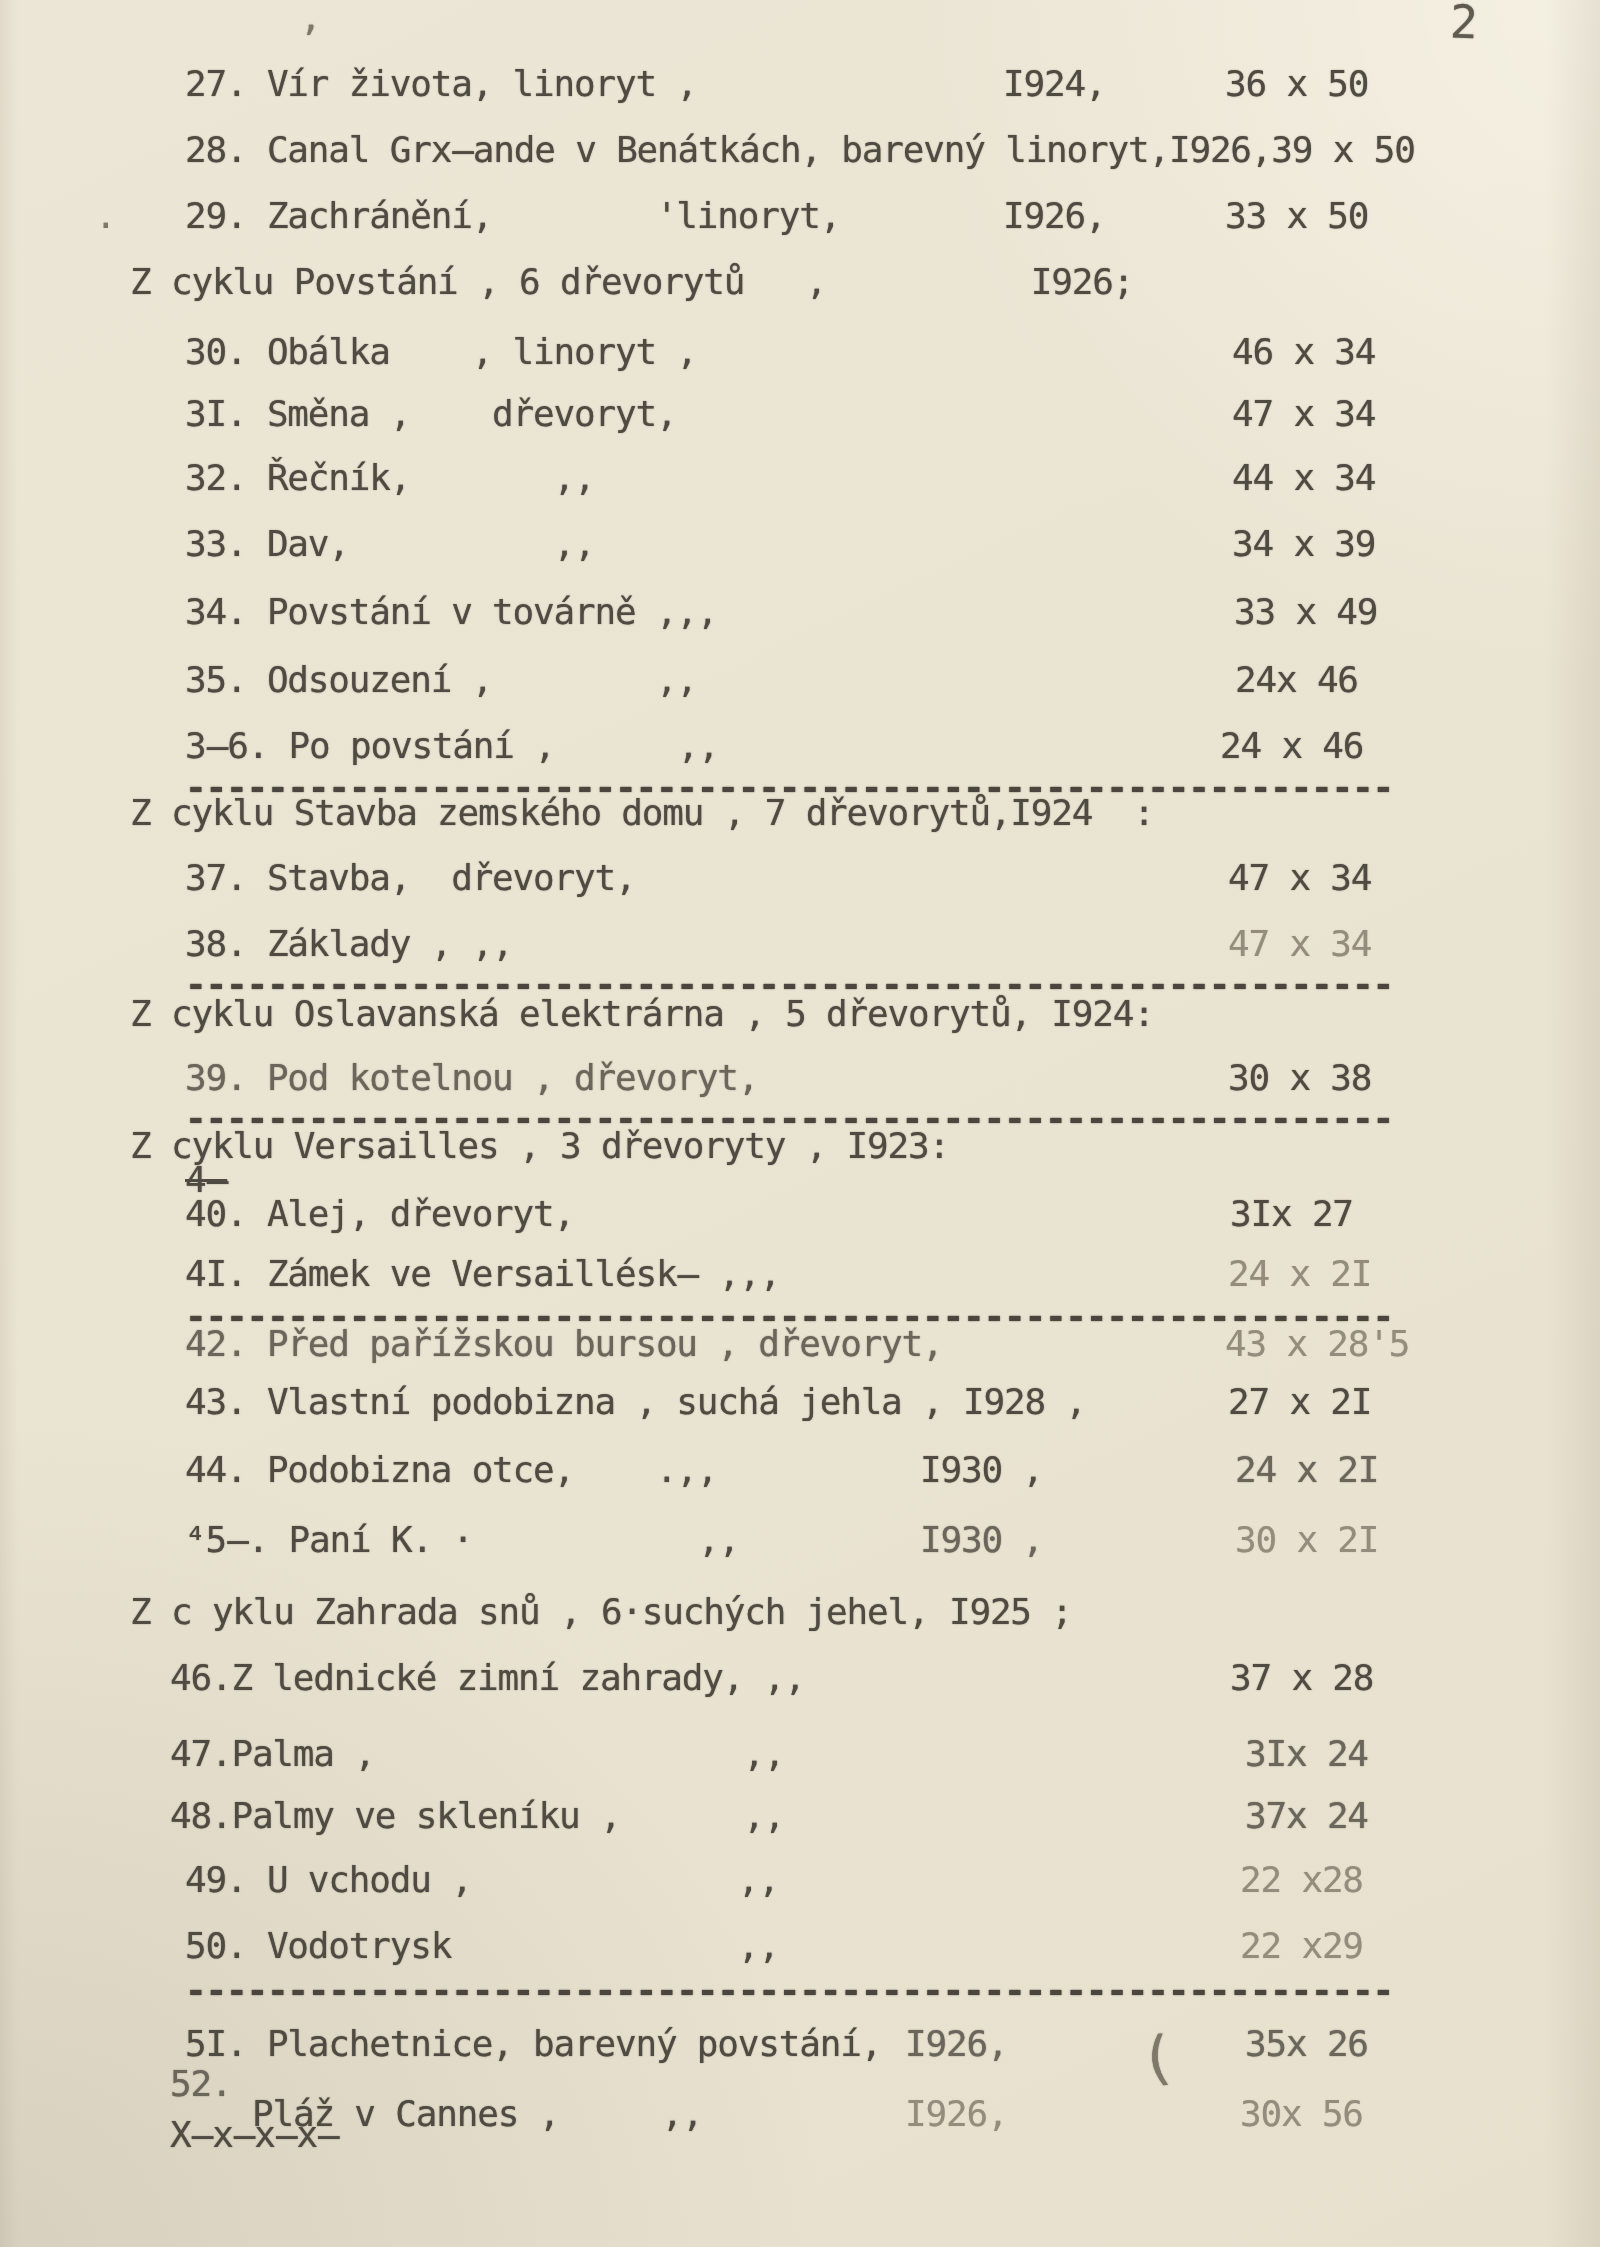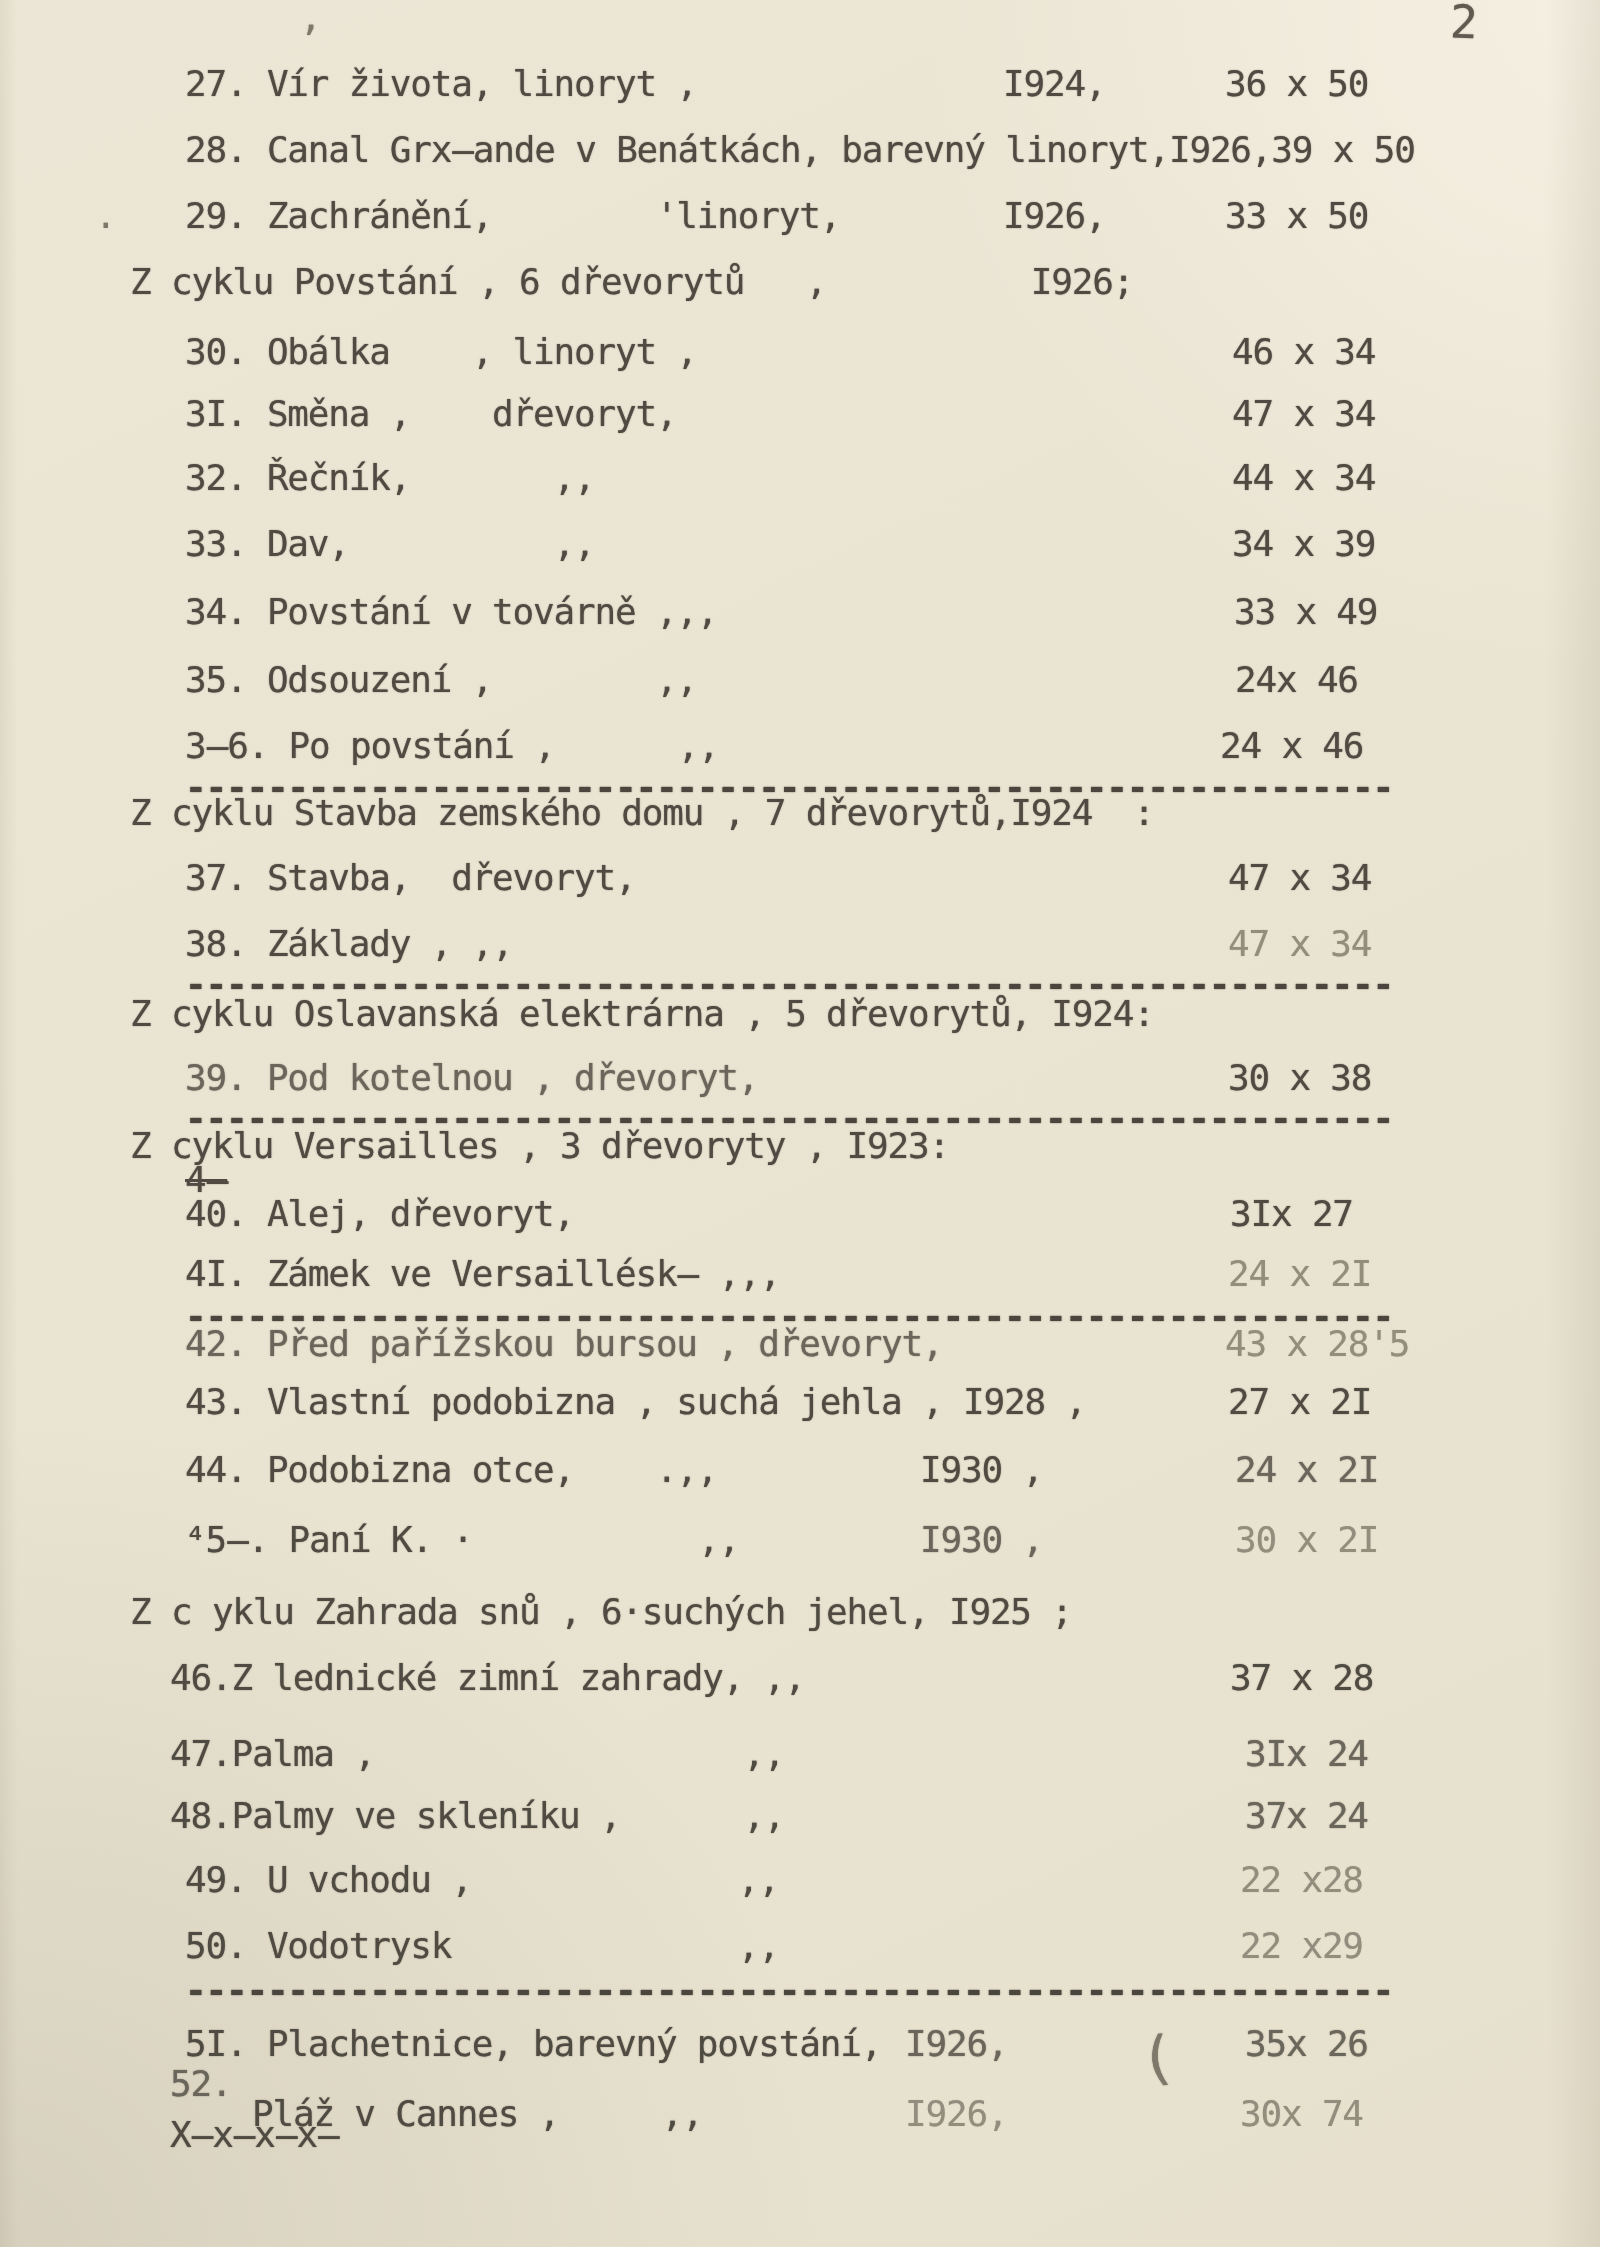--- a/index.html
+++ b/index.html
@@ -198,14 +198,14 @@
   <span class="seg md" style="left:905px">I926,</span>
   <span class="seg md" style="left:1245px">35x 26</span>
 </div>
 <div class="ln" style="top:2066px">
   <span class="seg md" style="left:170px">52.</span>
 </div>
 <div class="ln" style="top:2096px">
   <span class="seg bd" style="left:170px">X̶x̶x̶x̶</span>
   <span class="seg" style="left:252px">Pláž v Cannes ,     ,,</span>
   <span class="seg lt" style="left:905px">I926,</span>
-  <span class="seg lt" style="left:1240px">30x 74</span>
+  <span class="seg lt" style="left:1240px">30x 56</span>
 </div>
 
 </body></html>

